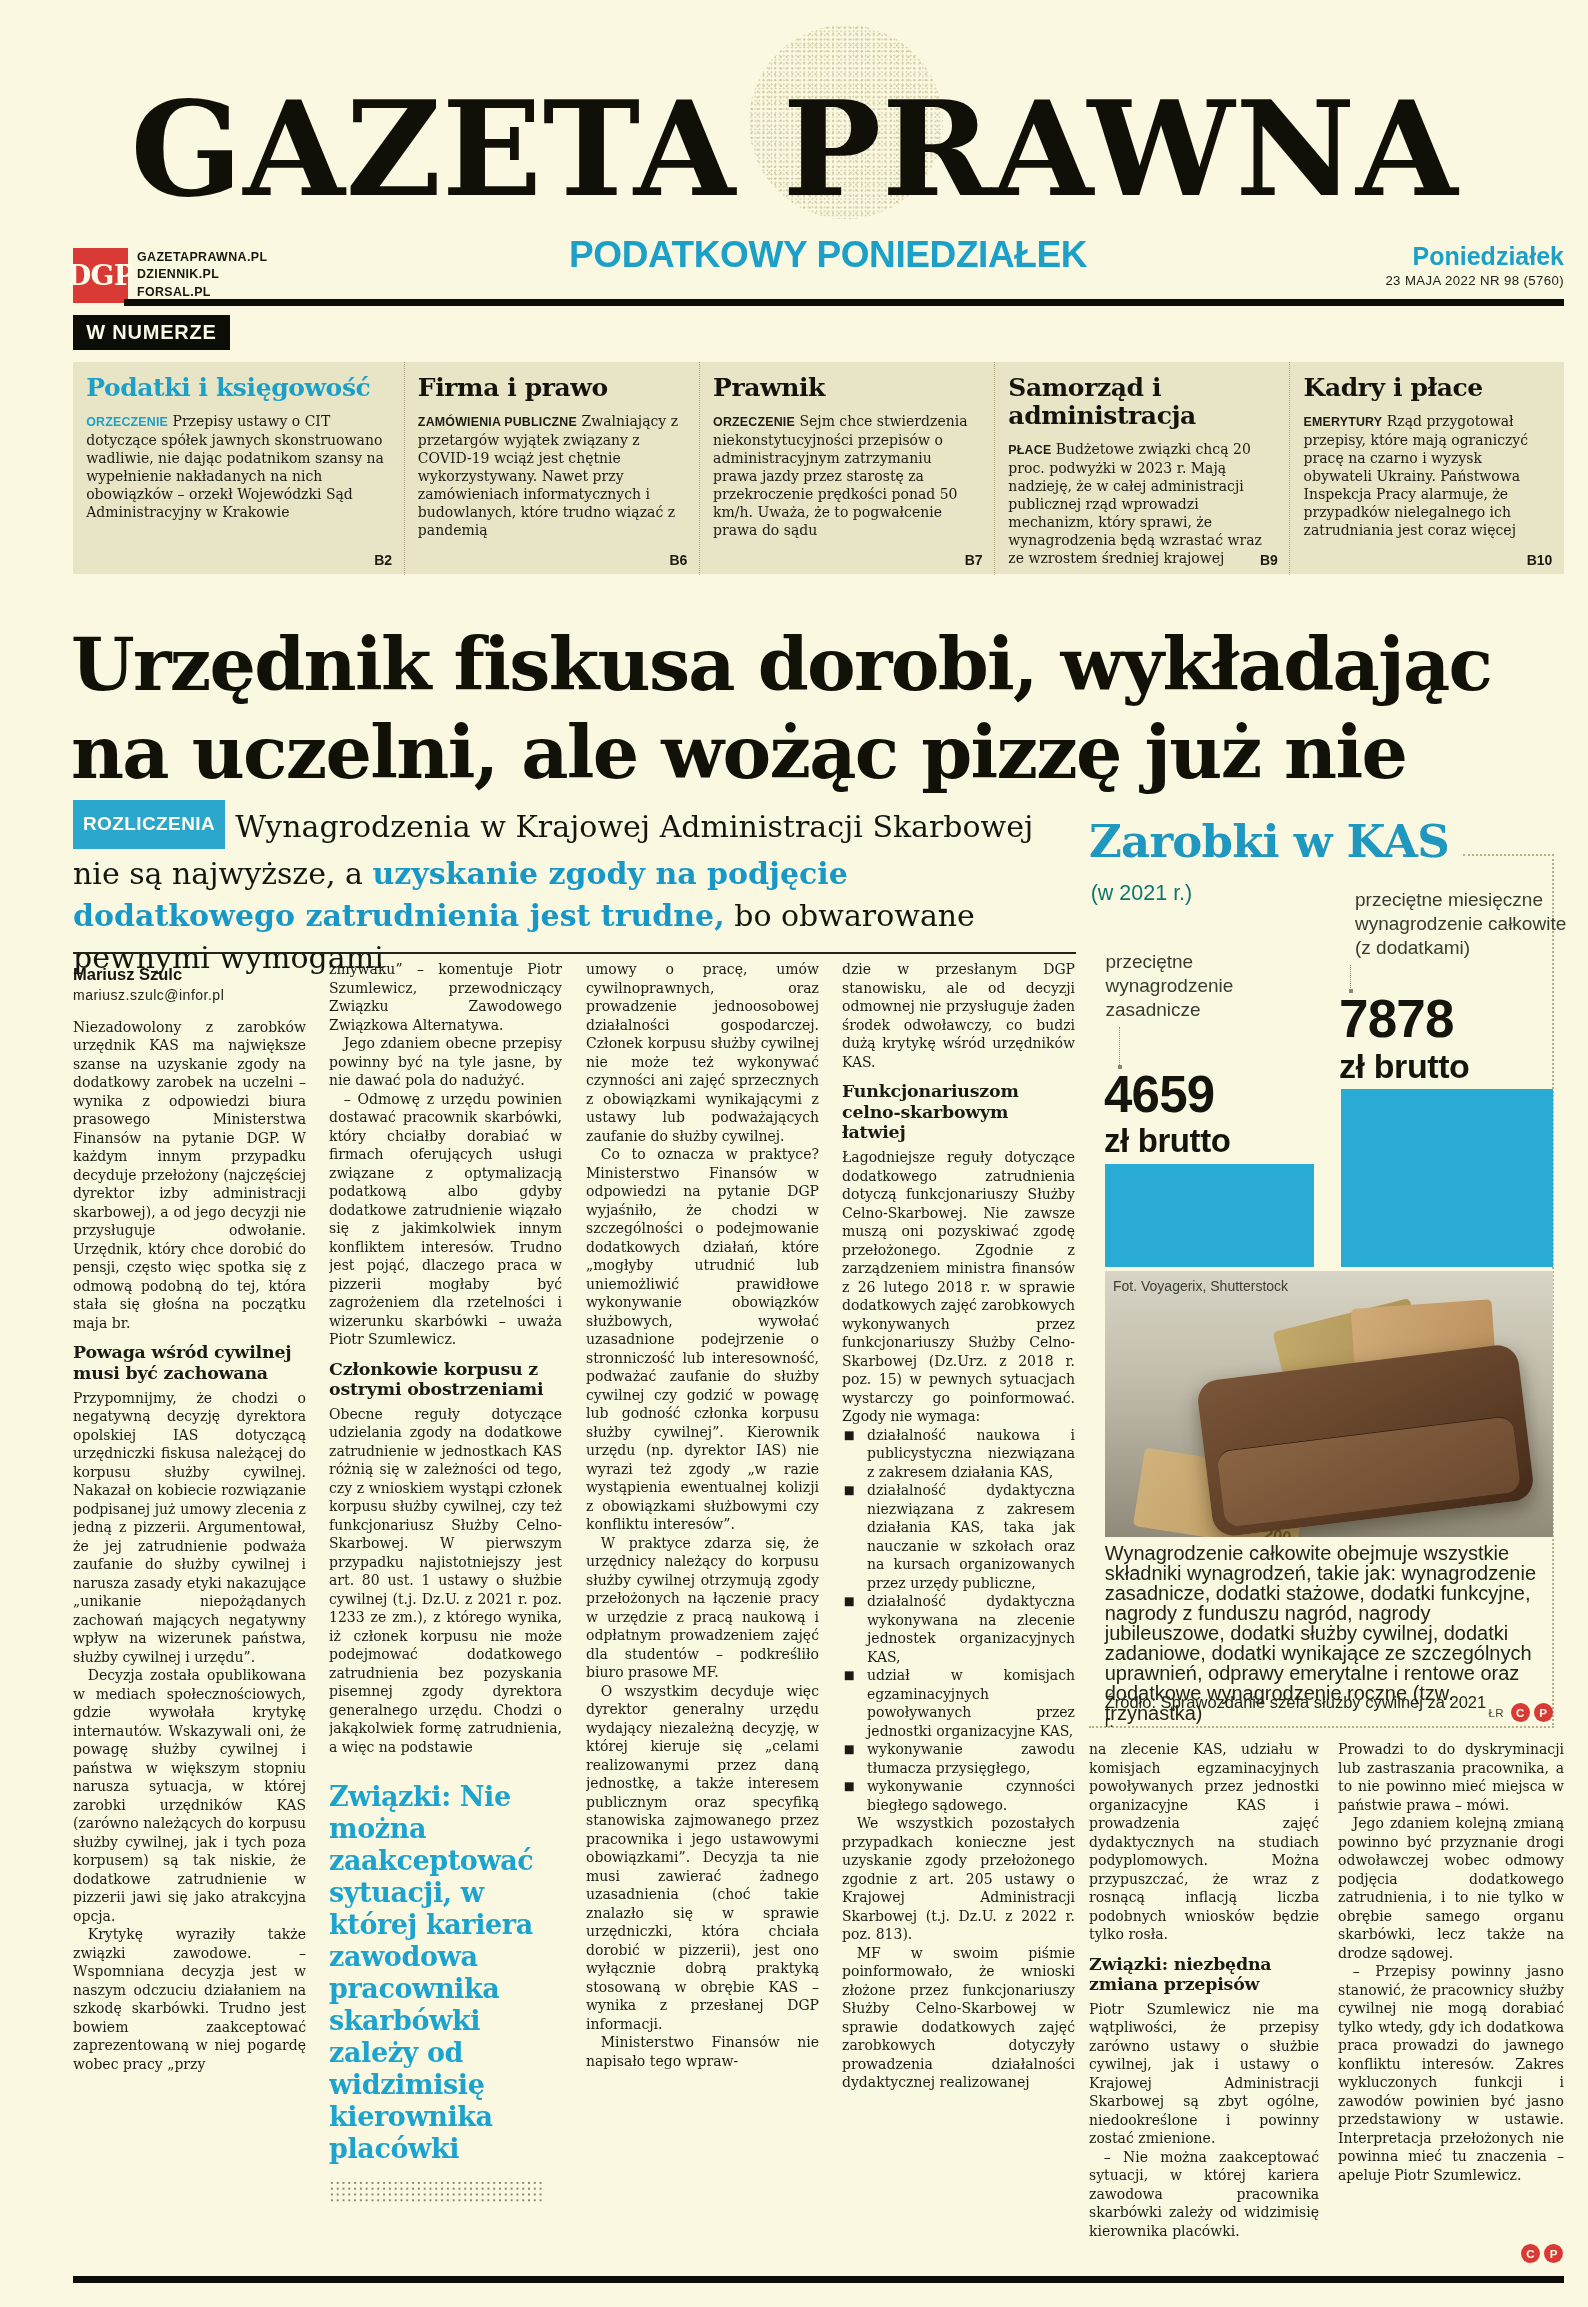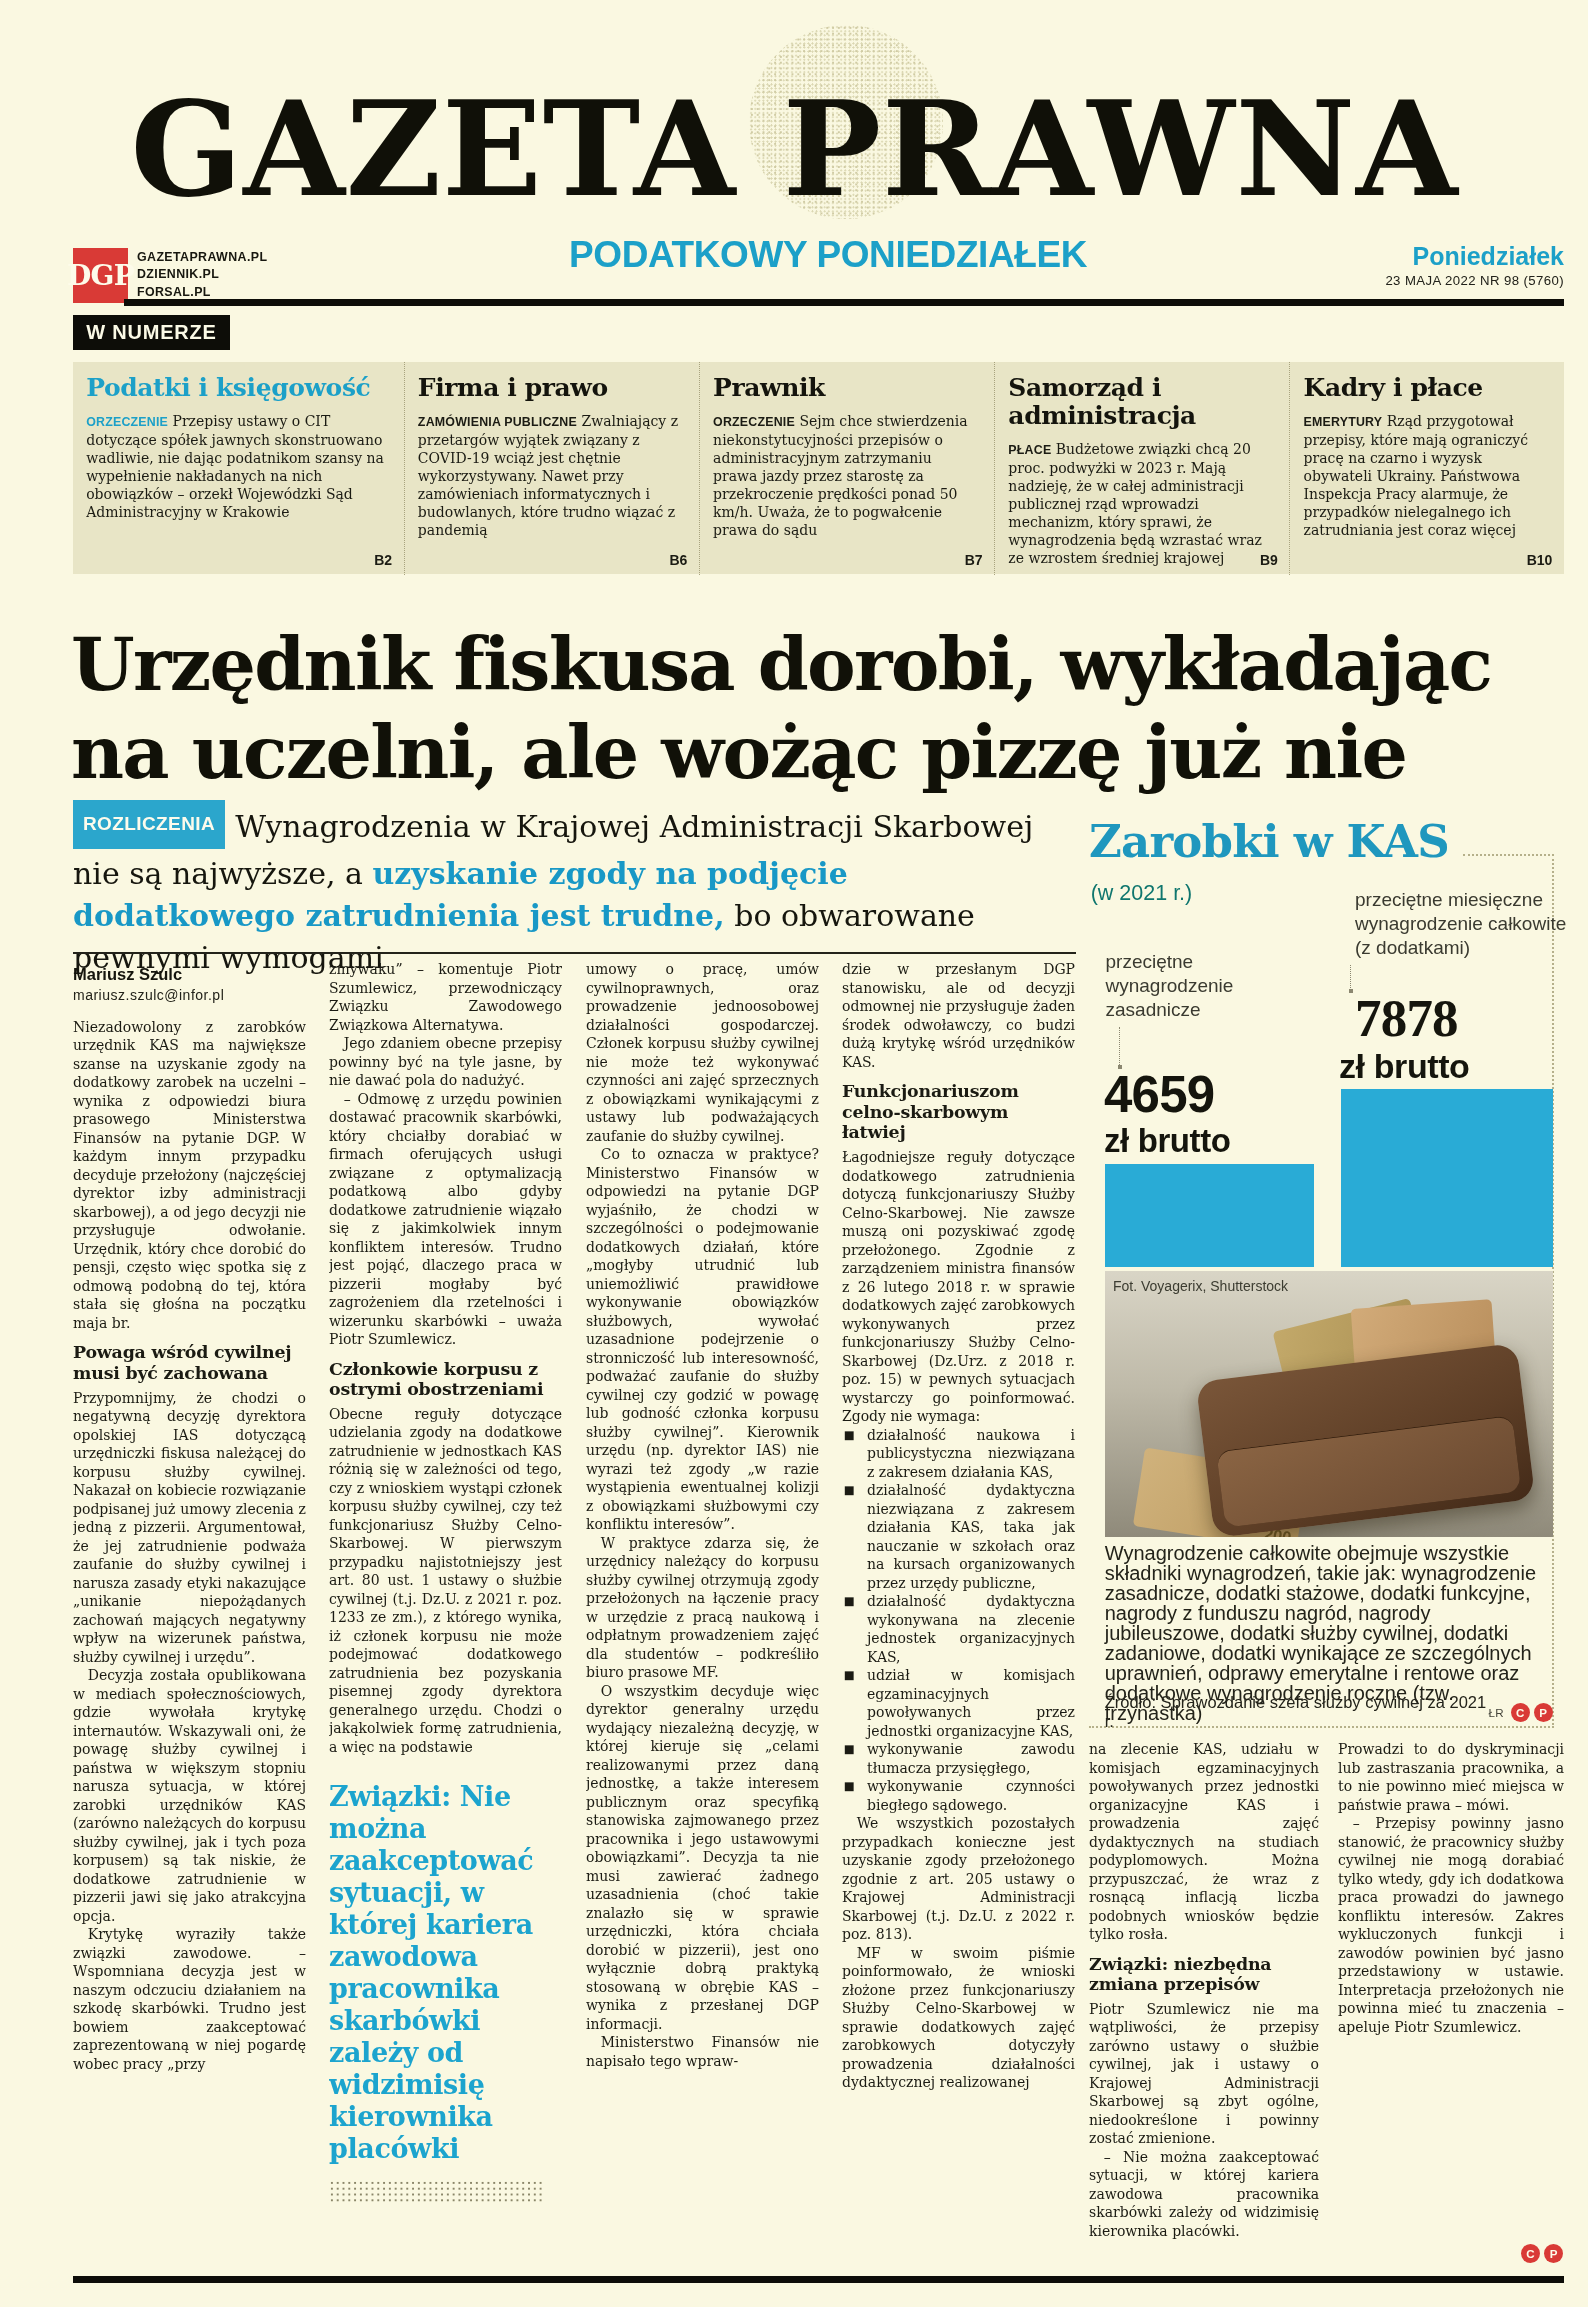--- a/index.html
+++ b/index.html
@@ -288,21 +288,21 @@
     <div class="info-leader"></div>
     <div class="info-right-border"></div>
     <div class="info-bottom-border"></div>
     <div class="info-sub">(w 2021 r.)</div>
 
     <div class="bar-label" style="left:250px;top:70px;width:217px;margin-left:16px;">przeciętne miesięczne wynagrodzenie całkowite (z dodatkami)</div>
     <div class="bar-label" style="left:16.5px;top:132px;width:174px;">przeciętne wynagrodzenie zasadnicze</div>
     <div class="pointer" style="left:261px;top:147px;height:26.5px;"></div>
     <div class="pointer" style="left:30px;top:209px;height:40px;"></div>
 
-    <div class="bar-value" style="left:266px;top:174px;font-family:Liberation Serif, serif;">7878</div>
+    <div class="bar-value" style="left:250px;top:174px;">7878</div>
     <div class="bar-unit" style="left:250px;top:230px;">zł brutto</div>
     <div class="bar-value" style="left:15px;top:250px;font-size:51px;">4659</div>
     <div class="bar-unit" style="left:15px;top:305px;font-size:33px;">zł brutto</div>
 
     <div class="bar" style="left:252px;top:271px;width:212px;height:178px;"></div>
     <div class="bar" style="left:15.7px;top:346px;width:209px;height:103px;"></div>
 
     <div class="photo">
       <div class="photo-credit" style="white-space:pre-line;">Fot. Voyagerix, Shutterstock</div>
       <div class="note note1">
@@ -334,20 +334,21 @@
       <div>
         <div class="blk blk-p noind">na zlecenie KAS, udziału w komisjach egzaminacyjnych powoływanych przez jednostki organizacyjne KAS i prowadzenia zajęć dydaktycznych na studiach podyplomowych. Można przypuszczać, że wraz z rosnącą inflacją liczba podobnych wniosków będzie tylko rosła.</div>
         <div class="blk blk-h">Związki: niezbędna zmiana przepisów</div>
         <div class="blk blk-p noind">Piotr Szumlewicz nie ma wątpliwości, że przepisy zarówno ustawy o służbie cywilnej, jak i ustawy o Krajowej Administracji Skarbowej są zbyt ogólne, niedookreślone i powinny zostać zmienione.</div>
         <div class="blk blk-p">– Nie można zaakceptować sytuacji, w której kariera zawodowa pracownika skarbówki zależy od widzimisię kierownika placówki.</div>
       </div>
     </div>
   <div class="bodycol" style="left:1338px;top:1740px;width:226px;height:530px;">
       <div>
         <div class="blk blk-p noind">Prowadzi to do dyskryminacji lub zastraszania pracownika, a to nie powinno mieć miejsca w państwie prawa – mówi.</div>
+        <div class="blk blk-p">Jego zdaniem kolejną zmianą powinno być przyznanie drogi odwoławczej wobec odmowy podjęcia dodatkowego zatrudnienia, i to nie tylko w obrębie samego organu skarbówki, lecz także na drodze sądowej.</div>
         <div class="blk blk-p">– Przepisy powinny jasno stanowić, że pracownicy służby cywilnej nie mogą dorabiać tylko wtedy, gdy ich dodatkowa praca prowadzi do jawnego konfliktu interesów. Zakres wykluczonych funkcji i zawodów powinien być jasno przedstawiony w ustawie. Interpretacja przełożonych nie powinna mieć tu znaczenia – apeluje Piotr Szumlewicz.</div>
       </div>
     </div>
 
   <div class="end-marks">
     <span class="cmark">C</span>
     <span class="cmark">P</span>
   </div>
 
   <div class="bottom-rule"></div>

